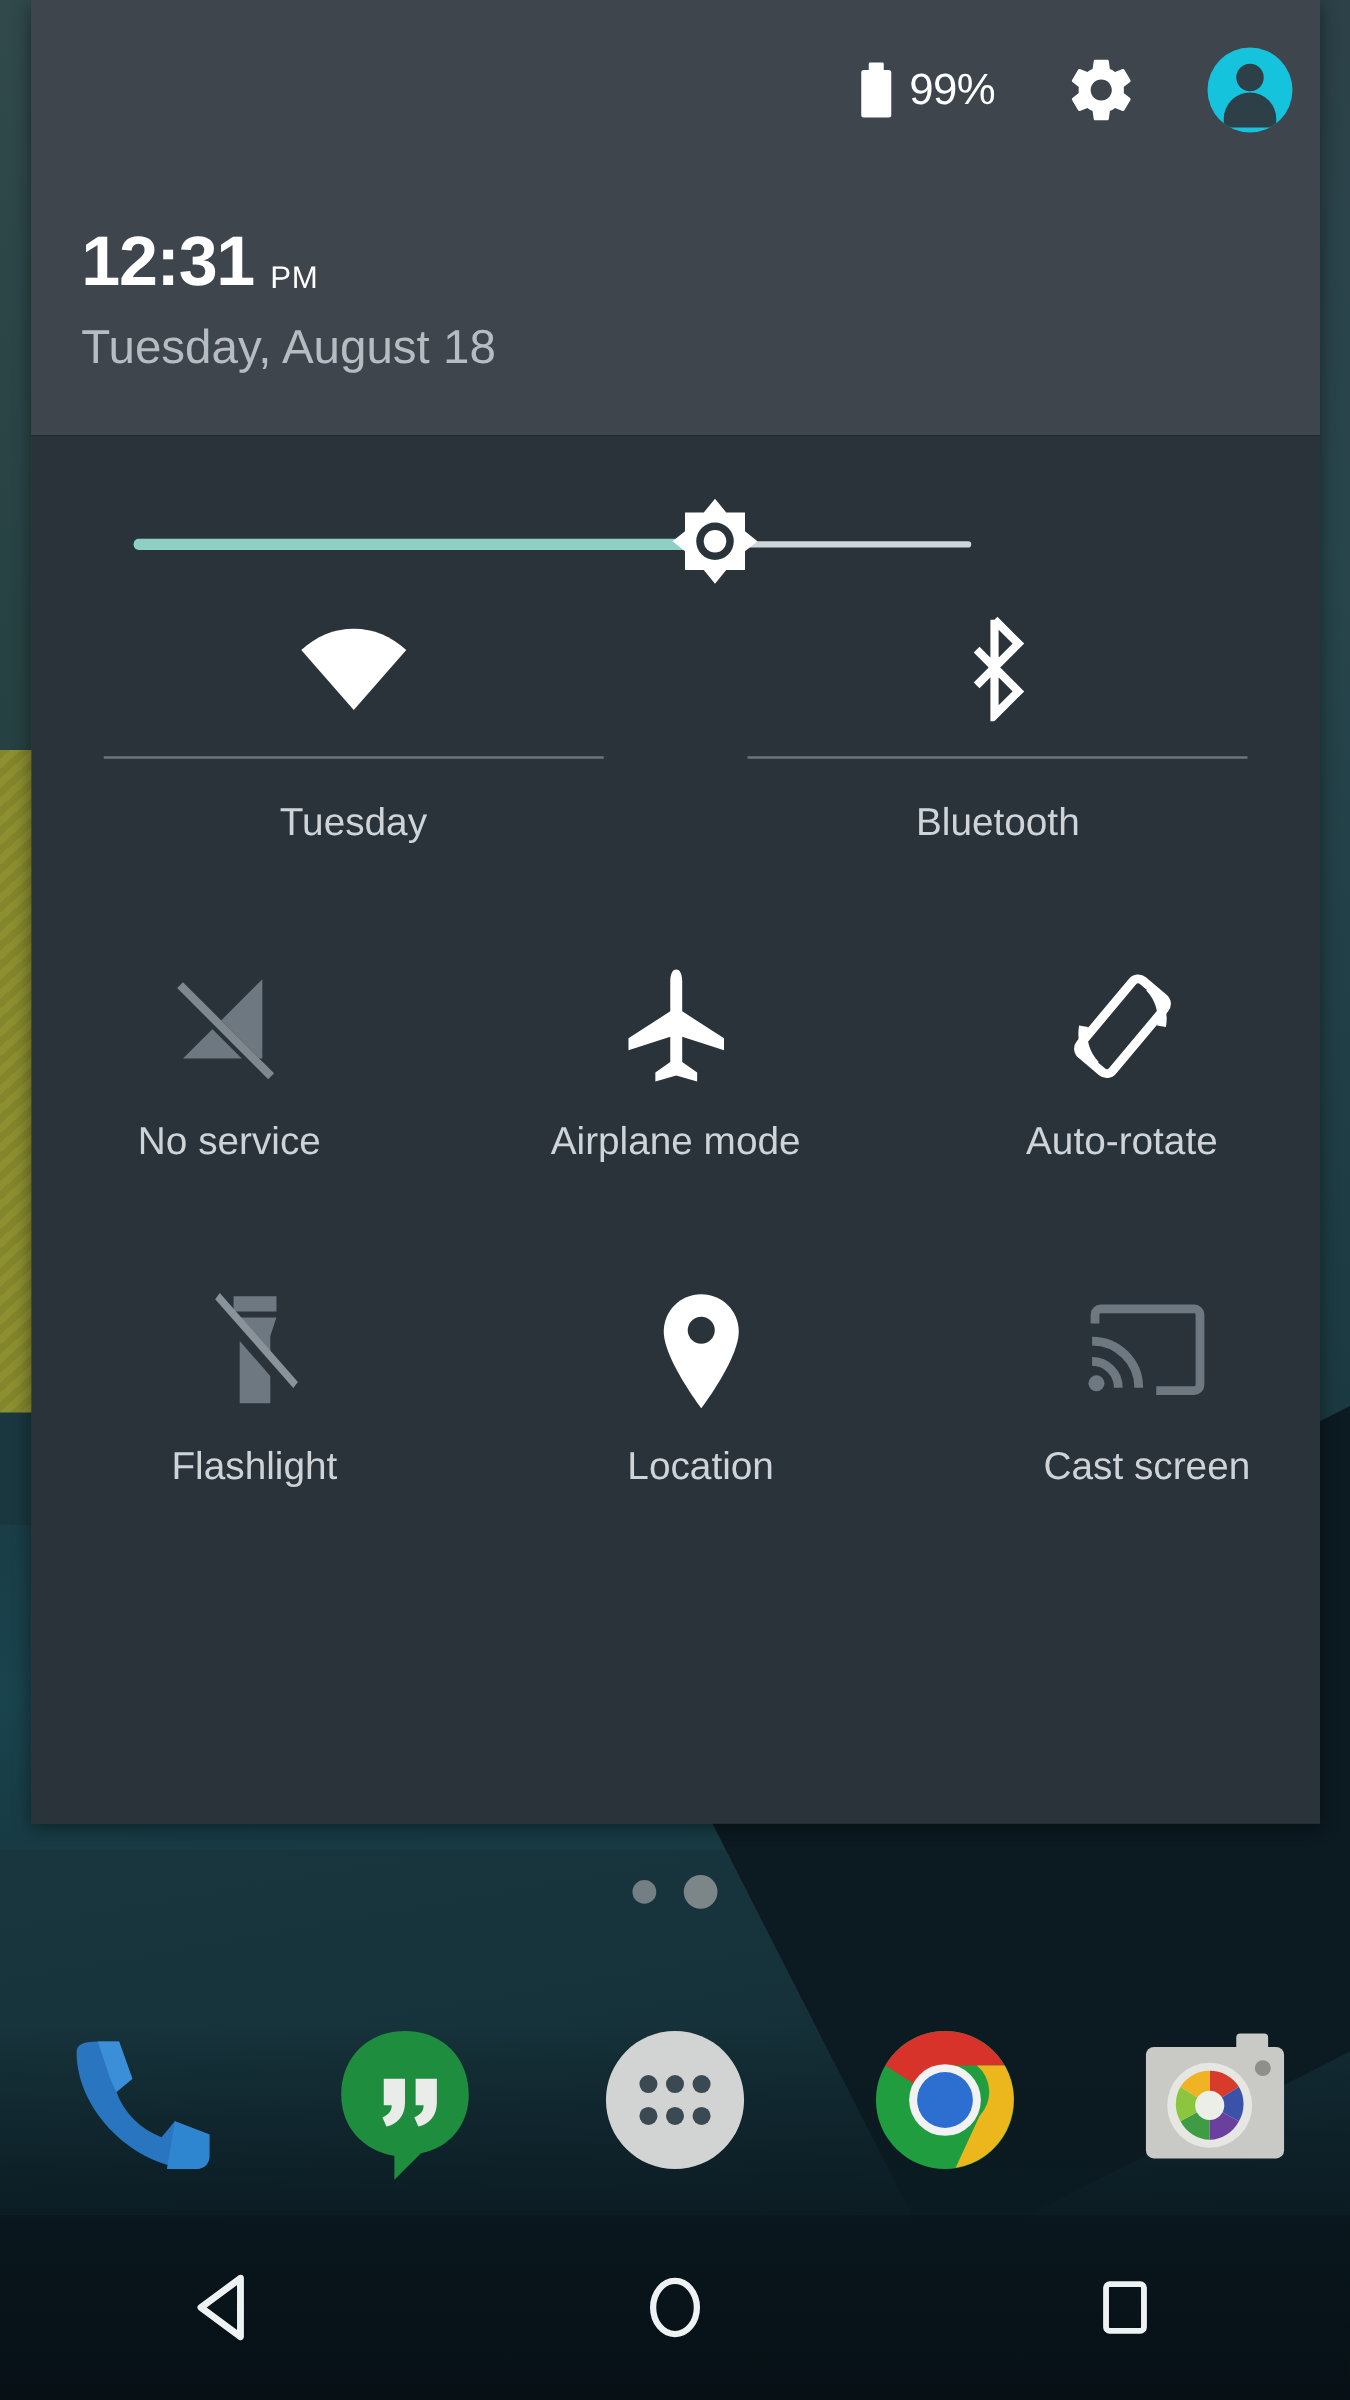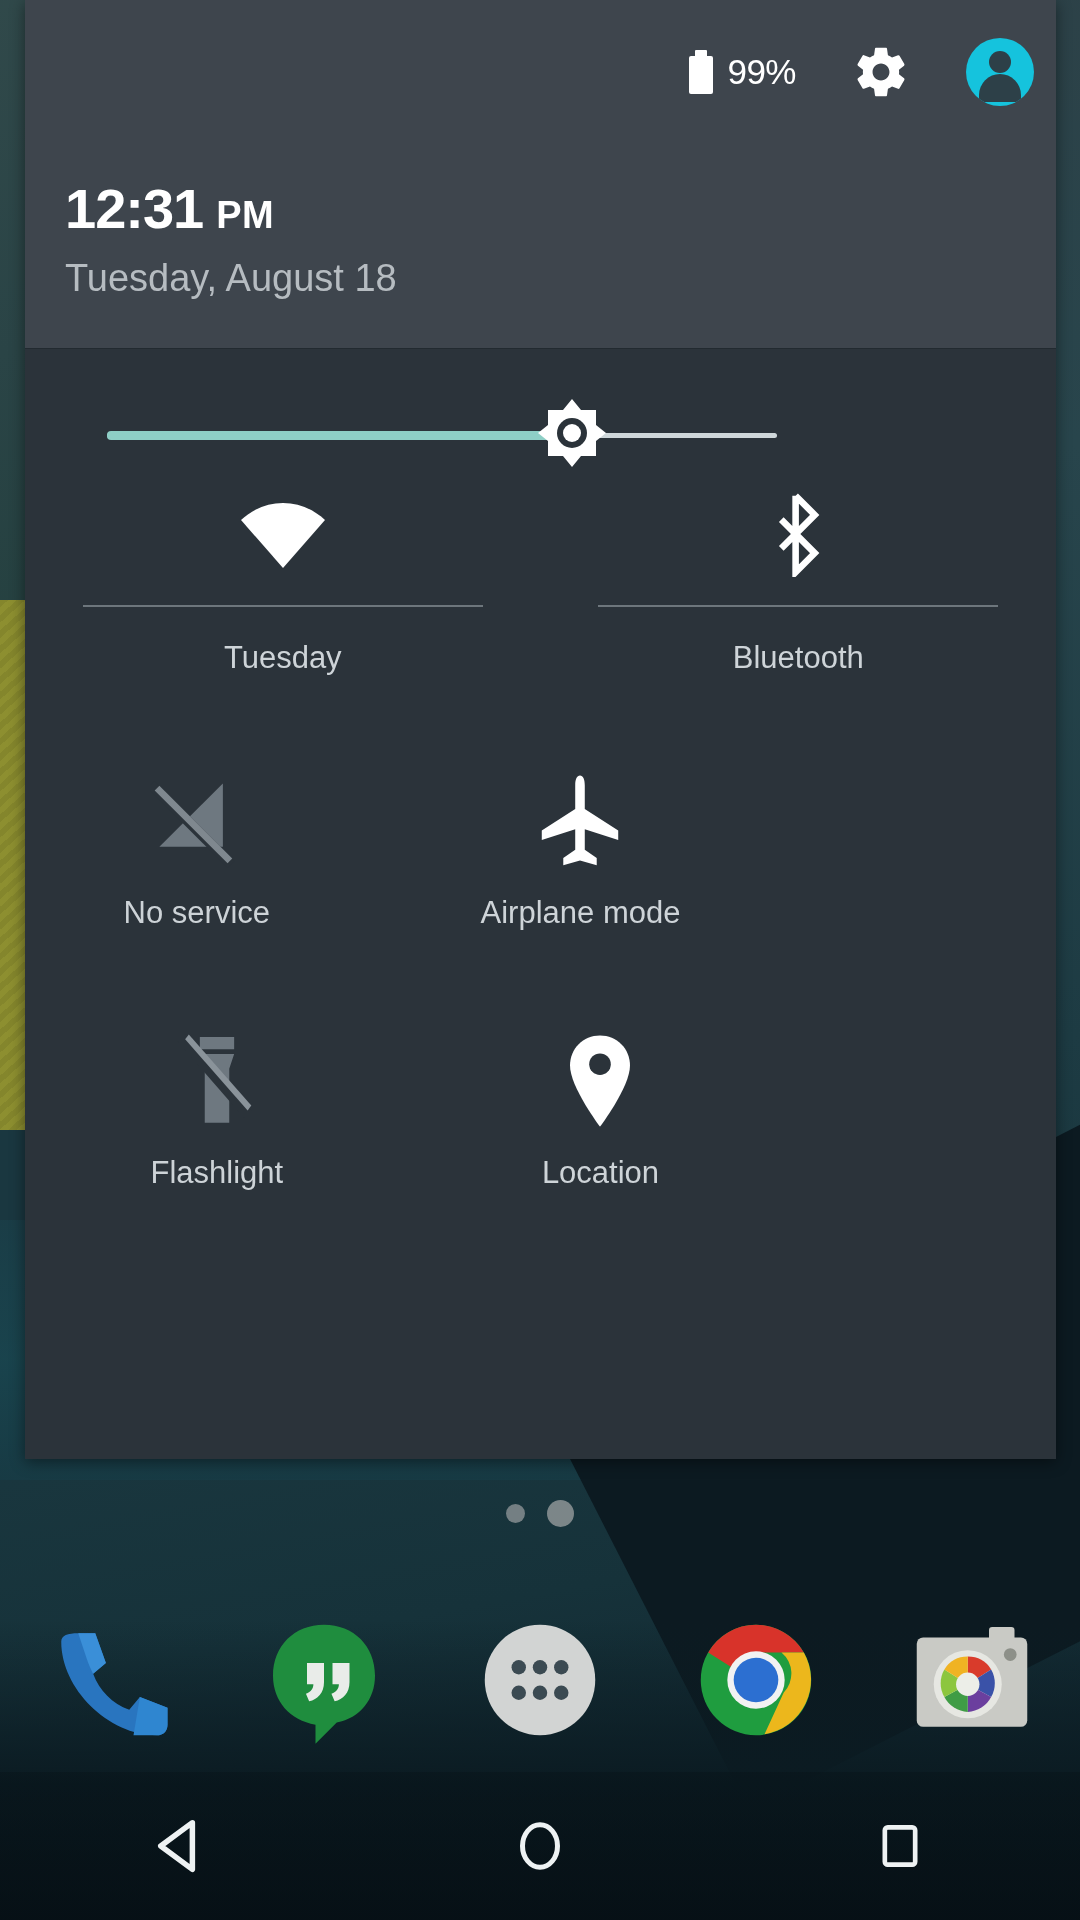--- a/index.html
+++ b/index.html
@@ -111,21 +111,21 @@
   }
 
   
   #clock-block { position:absolute; left:40px; top:133px; }
   #clock-line { display:flex; align-items:flex-end;margin-top:48px; }
   #clock-time {
     color:#ffffff; font-size:56px; font-weight:700; letter-spacing:-1px;
     line-height:1;
   }
   #clock-ampm {
-    color:#ffffff; font-size:38px; font-weight:700; margin-left:13px;
+    color:#ffffff; font-size:25px; font-weight:400; margin-left:13px;
     letter-spacing:.5px;
   }
   #clock-date {
     color:#b6bcc1; font-size:38px; font-weight:400; margin-top:22px;
     line-height:1;
   }
 
   
   #brightness-row {
     position:absolute; left:0; top:40px; width:100%; height:90px;
@@ -396,20 +396,32 @@
       <div class="tile">
         <div class="ic">
           <svg viewBox="0 0 72 80" width="86" height="96">
             <path fill="#ffffff" d="M36 2 C38.5 2 40 5 40 10 L40 30 L68 48 L68 56 L40 47 L40 64 L50 71 L50 77
                                     L36 73 L22 77 L22 71 L32 64 L32 47 L4 56 L4 48 L32 30 L32 10 C32 5 33.5 2 36 2 Z"></path>
           </svg>
         </div>
         <div class="lbl">Airplane mode</div>
       </div>
 
+      <div class="tile">
+        <div class="ic">
+          <svg viewBox="0 0 80 80" width="96" height="96">
+            <g transform="rotate(40 40 40)">
+              <rect x="26" y="8" width="28" height="64" rx="5" fill="none" stroke="#ffffff" stroke-width="6"></rect>
+            </g>
+            <path d="M58 14 A30 30 0 0 1 66 40" fill="none" stroke="#ffffff" stroke-width="6" stroke-linecap="butt"></path>
+            <path d="M22 66 A30 30 0 0 1 14 40" fill="none" stroke="#ffffff" stroke-width="6" stroke-linecap="butt"></path>
+          </svg>
+        </div>
+        <div class="lbl">Auto-rotate</div>
+      </div>
 
     </div>
 
     <div class="tile-grid" id="tile-row-3">
 
       <div class="tile off">
         <div class="ic">
           <svg viewBox="0 0 64 80" width="80" height="98">
             <path fill="#6e7880" d="M18 4 h28 v10 h-28 Z"></path>
             <path fill="#6e7880" d="M18 18 h28 l-4 12 v44 h-20 v-44 Z"></path>
@@ -423,20 +435,31 @@
       <div class="tile">
         <div class="ic">
           <svg viewBox="0 0 56 80" width="68" height="96">
             <path fill="#ffffff" d="M28 2 C14 2 3 13 3 27 C3 45 28 78 28 78 C28 78 53 45 53 27 C53 13 42 2 28 2 Z"></path>
             <circle cx="28" cy="26" r="9" fill="#2b333a"></circle>
           </svg>
         </div>
         <div class="lbl">Location</div>
       </div>
 
+      <div class="tile off">
+        <div class="ic">
+          <svg viewBox="0 0 84 70" width="98" height="82">
+            <path fill="none" stroke="#6e7880" stroke-width="6" d="M6 16 V10 a4 4 0 0 1 4 -4 h64 a4 4 0 0 1 4 4 v48 a4 4 0 0 1 -4 4 H48"></path>
+            <path fill="none" stroke="#6e7880" stroke-width="6" stroke-linecap="butt" d="M4 28 a32 32 0 0 1 32 32"></path>
+            <path fill="none" stroke="#6e7880" stroke-width="6" stroke-linecap="butt" d="M4 42 a18 18 0 0 1 18 18"></path>
+            <circle cx="7" cy="57" r="5.5" fill="#6e7880"></circle>
+          </svg>
+        </div>
+        <div class="lbl">Cast screen</div>
+      </div>
 
     </div>
 
   </div>
 </div>
 
 <div id="navbar">
 
   <div class="nav-btn">
     <svg viewBox="0 0 48 48" width="66" height="66">

